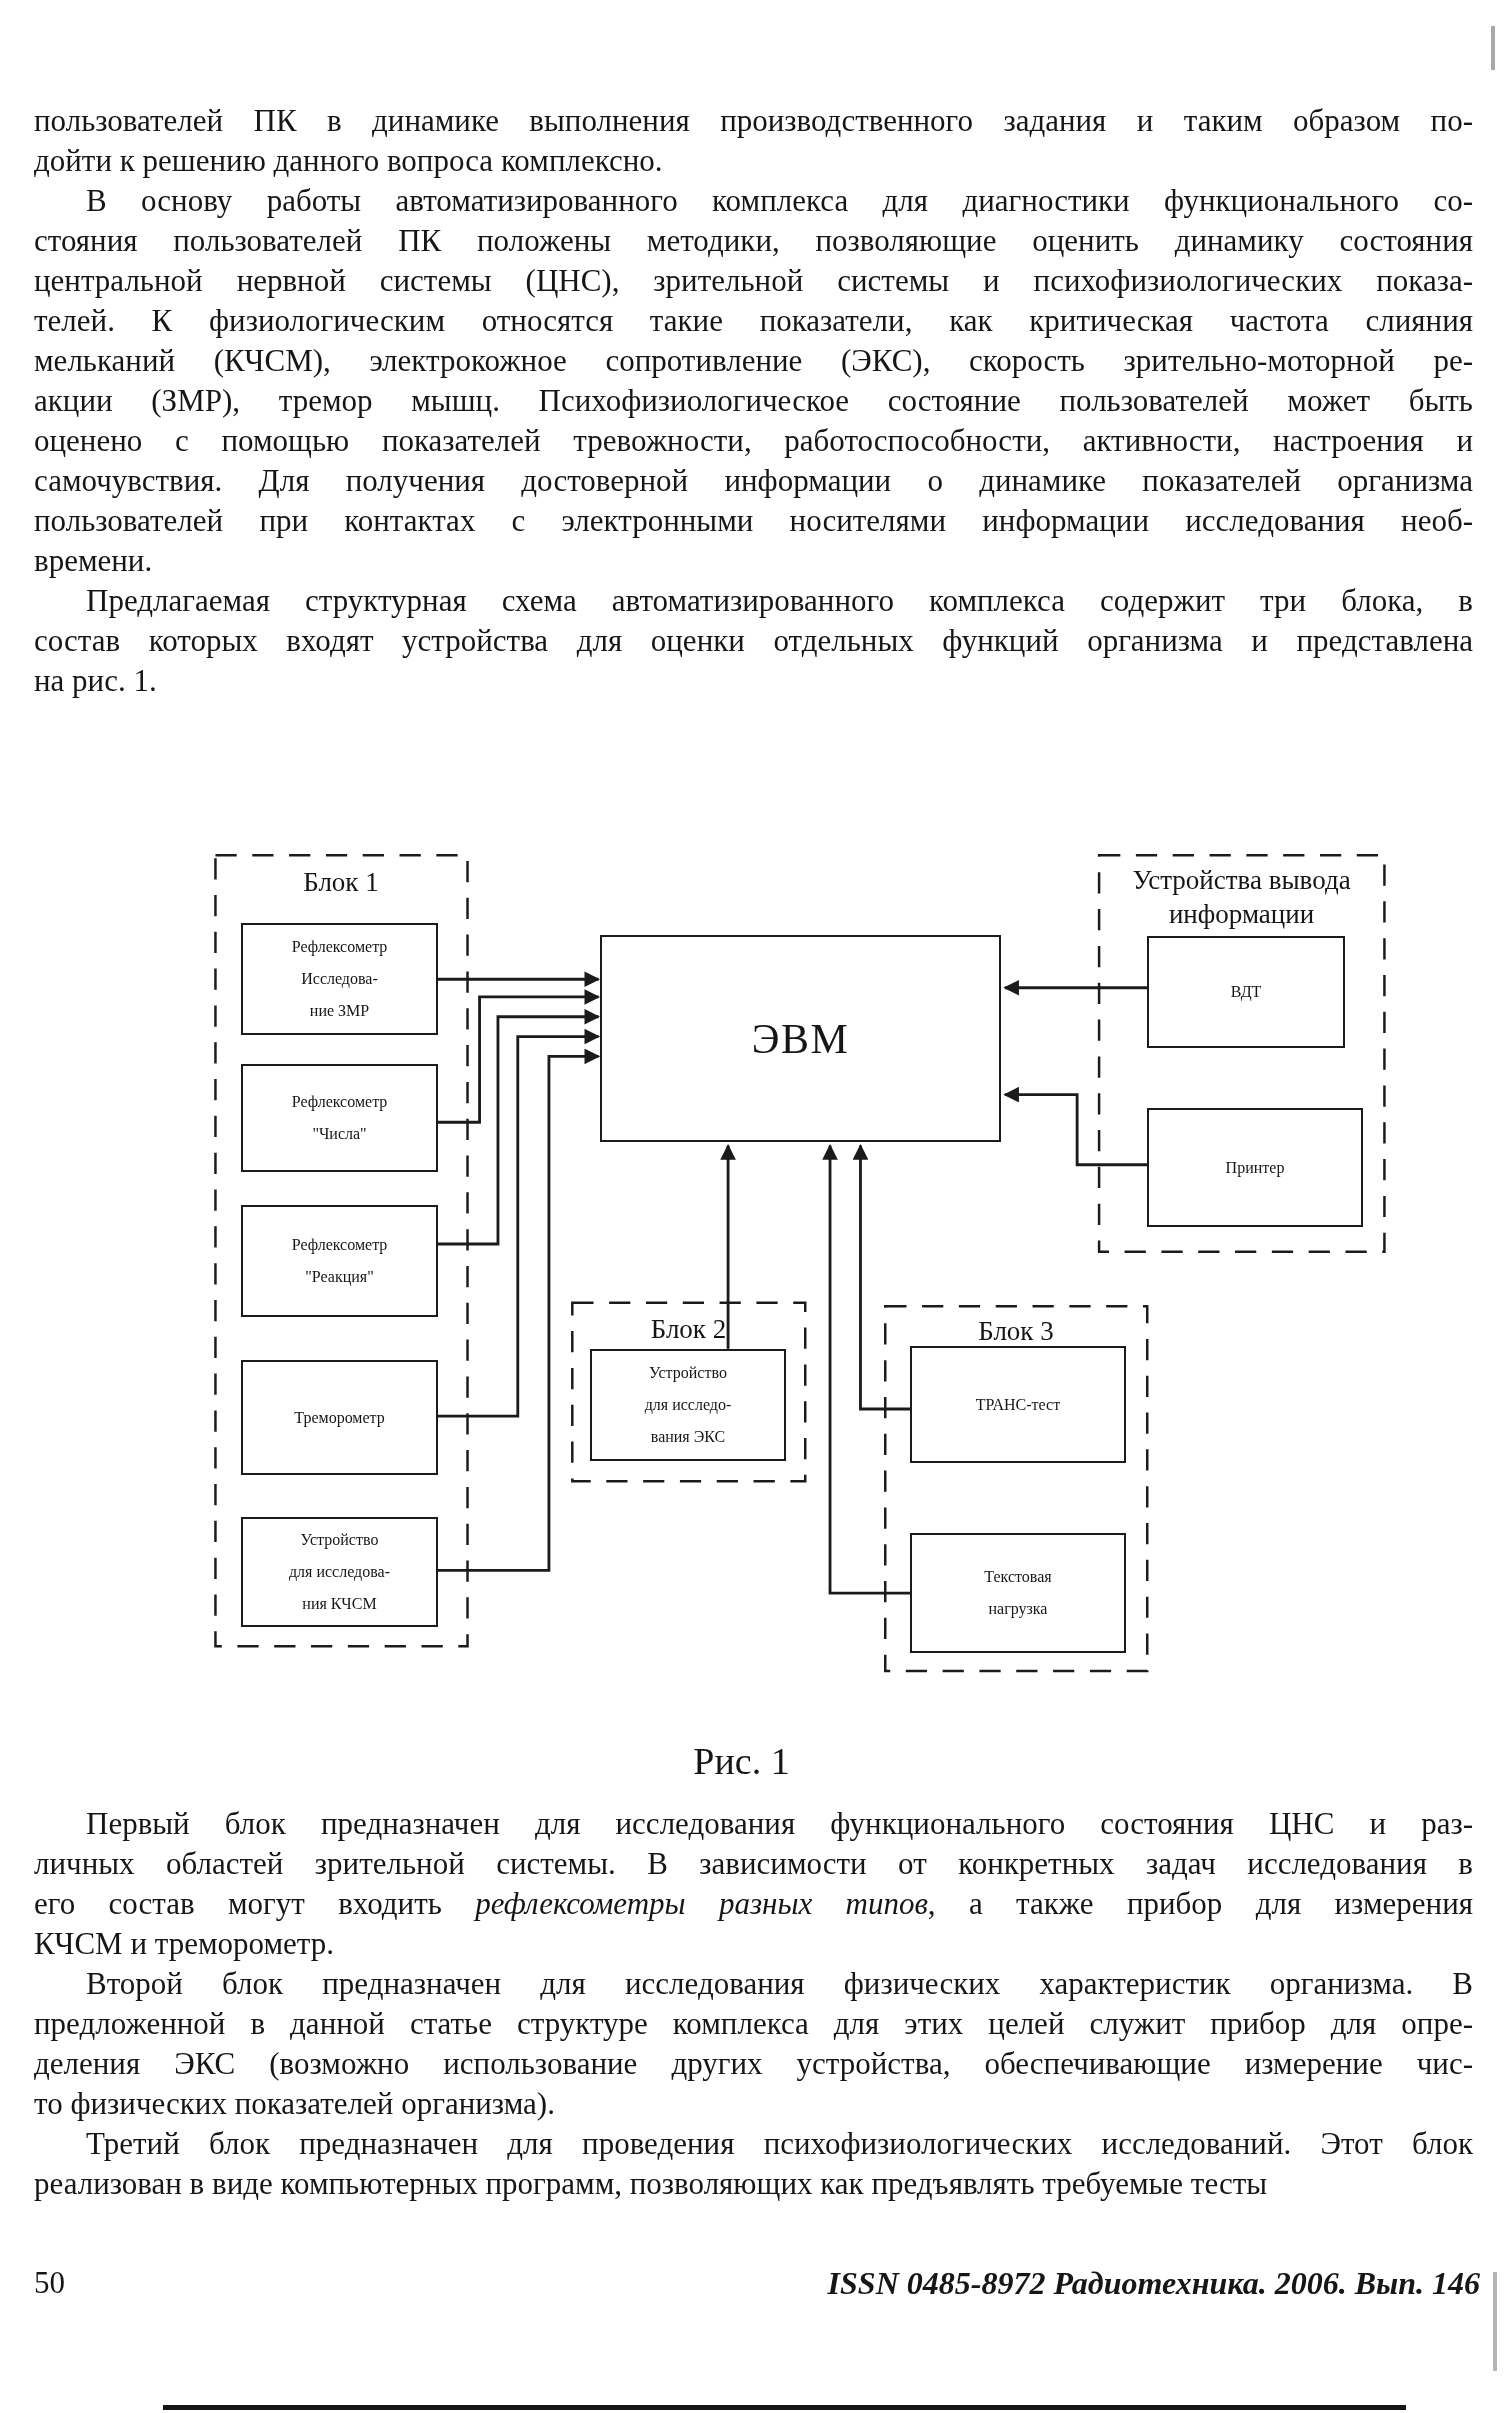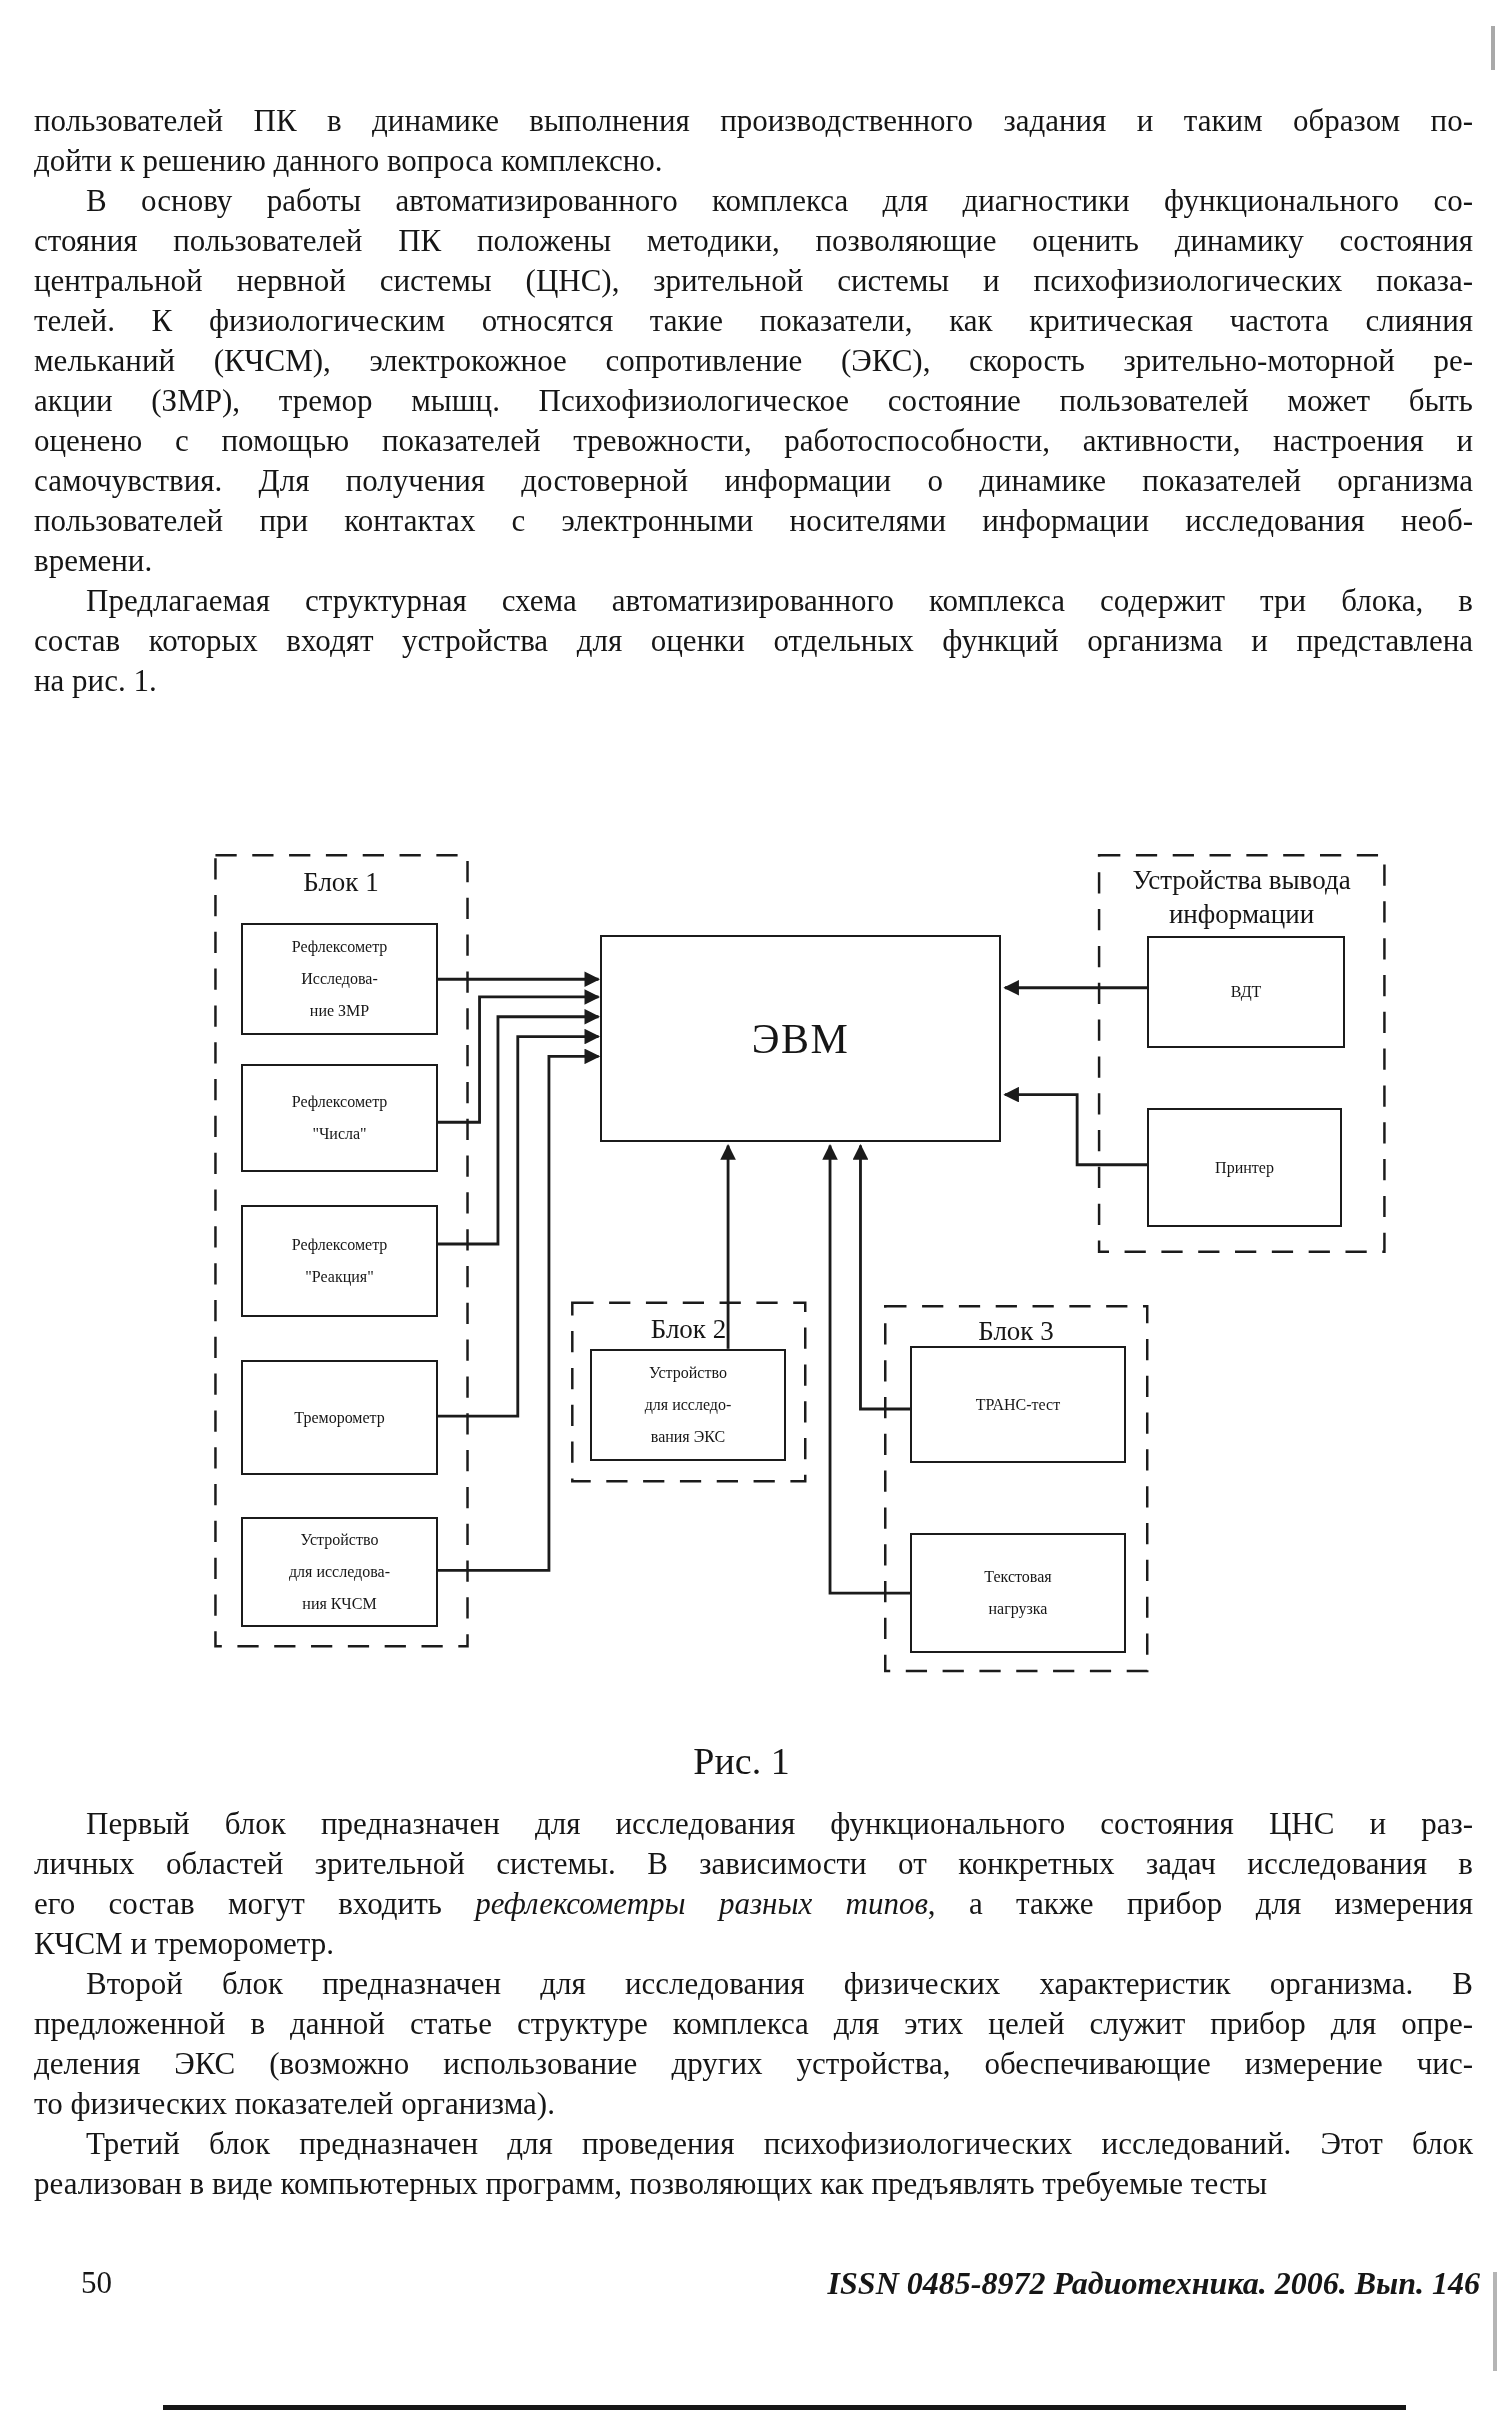--- a/index.html
+++ b/index.html
@@ -14,21 +14,21 @@
   .para{margin:0;}
   .para.bold{font-weight:bold;}
   .ln{font-size:31px;line-height:40px;text-align:justify;}
   .ln.full{text-align-last:justify;}
   .ln.ind{text-indent:52px;}
   .it{font-style:italic;}
   
   .caption{position:absolute;left:22px;width:1439px;top:1741px;
     font-size:38px;line-height:40px;text-align:center;}
   .footer{position:absolute;left:34px;width:1446px;top:2265px;height:42px;}
-  .pageno{position:absolute;left:0;top:0;font-size:31px;margin-left:47px;}
+  .pageno{position:absolute;left:0;top:0;font-size:31px;}
   .issn{position:absolute;right:0;top:0;font-size:32px;font-weight:bold;font-style:italic;}
   
   .overlay{position:absolute;left:0;top:0;width:1505px;height:2413px;}
   .dbox{position:absolute;border:2.8px solid #1b1b1b;background:#ffffff;
     display:flex;align-items:center;justify-content:center;text-align:center;
     font-size:16px;line-height:32px;white-space:pre-line;box-sizing:border-box;}
   .dlabel{position:absolute;text-align:center;font-size:27px;line-height:34px;white-space:pre-line;}
   .evm{font-size:42px;letter-spacing:1.4px;}
   
   .artifact{position:absolute;}
@@ -97,21 +97,21 @@
 <div class="dbox" style="left:241px;top:1360px;width:197px;height:115px;">Треморометр</div>
 <div class="dbox" style="left:241px;top:1517px;width:197px;height:110px;">Устройство
 для исследова-
 ния КЧСМ</div>
 
 <div class="dbox evm" style="left:600px;top:935px;width:401px;height:207px;">ЭВМ</div>
 
 <div class="dlabel" style="left:1099px;top:863px;width:285px;">Устройства вывода
 информации</div>
 <div class="dbox" style="left:1147px;top:936px;width:198px;height:112px;text-align:center;">ВДТ</div>
-<div class="dbox" style="left:1147px;top:1108px;width:195px;height:119px;">Принтер</div>
+<div class="dbox" style="left:1147px;top:1108px;width:216px;height:119px;">Принтер</div>
 
 <div class="dlabel" style="left:572px;top:1312px;width:233px;">Блок 2</div>
 <div class="dbox" style="left:590px;top:1349px;width:196px;height:112px;">Устройство
 для исследо-
 вания ЭКС</div>
 
 <div class="dlabel" style="left:885px;top:1314px;width:262px;">Блок 3</div>
 <div class="dbox" style="left:910px;top:1346px;width:216px;height:117px;">ТРАНС-тест</div>
 <div class="dbox" style="left:910px;top:1533px;width:216px;height:120px;">Текстовая
 нагрузка</div>

